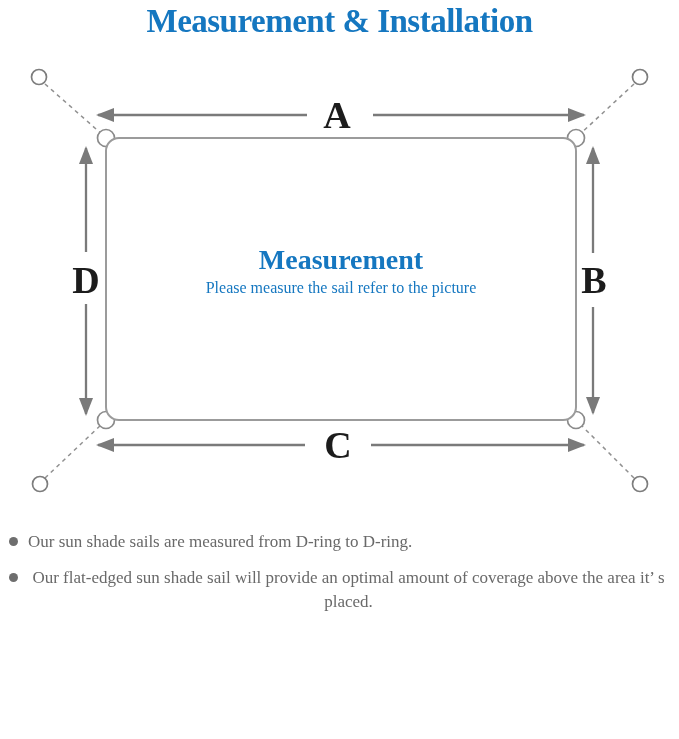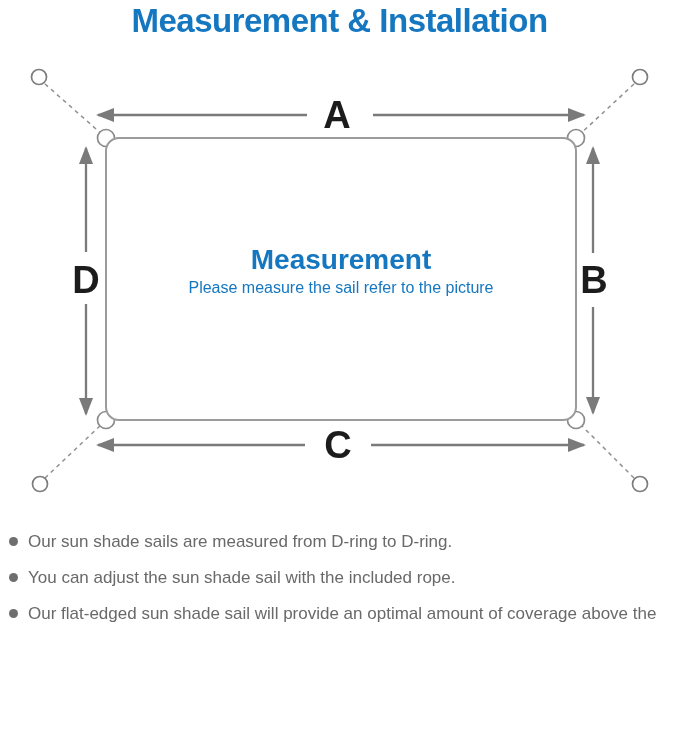--- a/index.html
+++ b/index.html
@@ -2,21 +2,21 @@
 <html><head>
 <meta charset="utf-8">
 <style>
   * { margin: 0; padding: 0; box-sizing: border-box; }
   html, body { background: #ffffff; }
   .page {
     position: relative;
     width: 679px;
     height: 627px;
     background: #ffffff;
-    font-family: Liberation Sans, sans-serif;
+    font-family: Liberation Serif, serif;
     overflow: hidden;
   }
   .page-title {
     height: 42px;
     line-height: 42px;
     text-align: center;
     font-size: 33px;
     font-weight: bold;
     letter-spacing: -0.5px;
     color: #1577c0;
@@ -26,20 +26,21 @@
     margin-top: 25px;
     padding: 0 10px 0 9px;
   }
   .note {
     display: flex;
     align-items: flex-start;
     margin-bottom: 12px;
     color: #696969;
     font-size: 17px;
     line-height: 24px;
+    text-align: center;
   }
   .dot {
     flex: 0 0 auto;
     width: 9px;
     height: 9px;
     border-radius: 50%;
     background: #6e6e6e;
     margin-top: 7px;
     margin-right: 10px;
   }
@@ -99,21 +100,17 @@
     <text class="center-sub" x="341" y="293" text-anchor="middle">Please measure the sail refer to the picture</text>
   </svg>
 
   <div class="notes">
     <div class="note">
       <span class="dot"></span>
       <span>Our sun shade sails are measured from D-ring to D-ring.</span>
     </div>
     <div class="note">
       <span class="dot"></span>
-      <span>You can adjust the sun shade sail with the included rope.</span>
-    </div>
-    <div class="note">
-      <span class="dot"></span>
       <span>Our flat-edged sun shade sail will provide an optimal amount of coverage above the area it’ s placed.</span>
     </div>
   </div>
 
 </div>
 
 </body></html>

